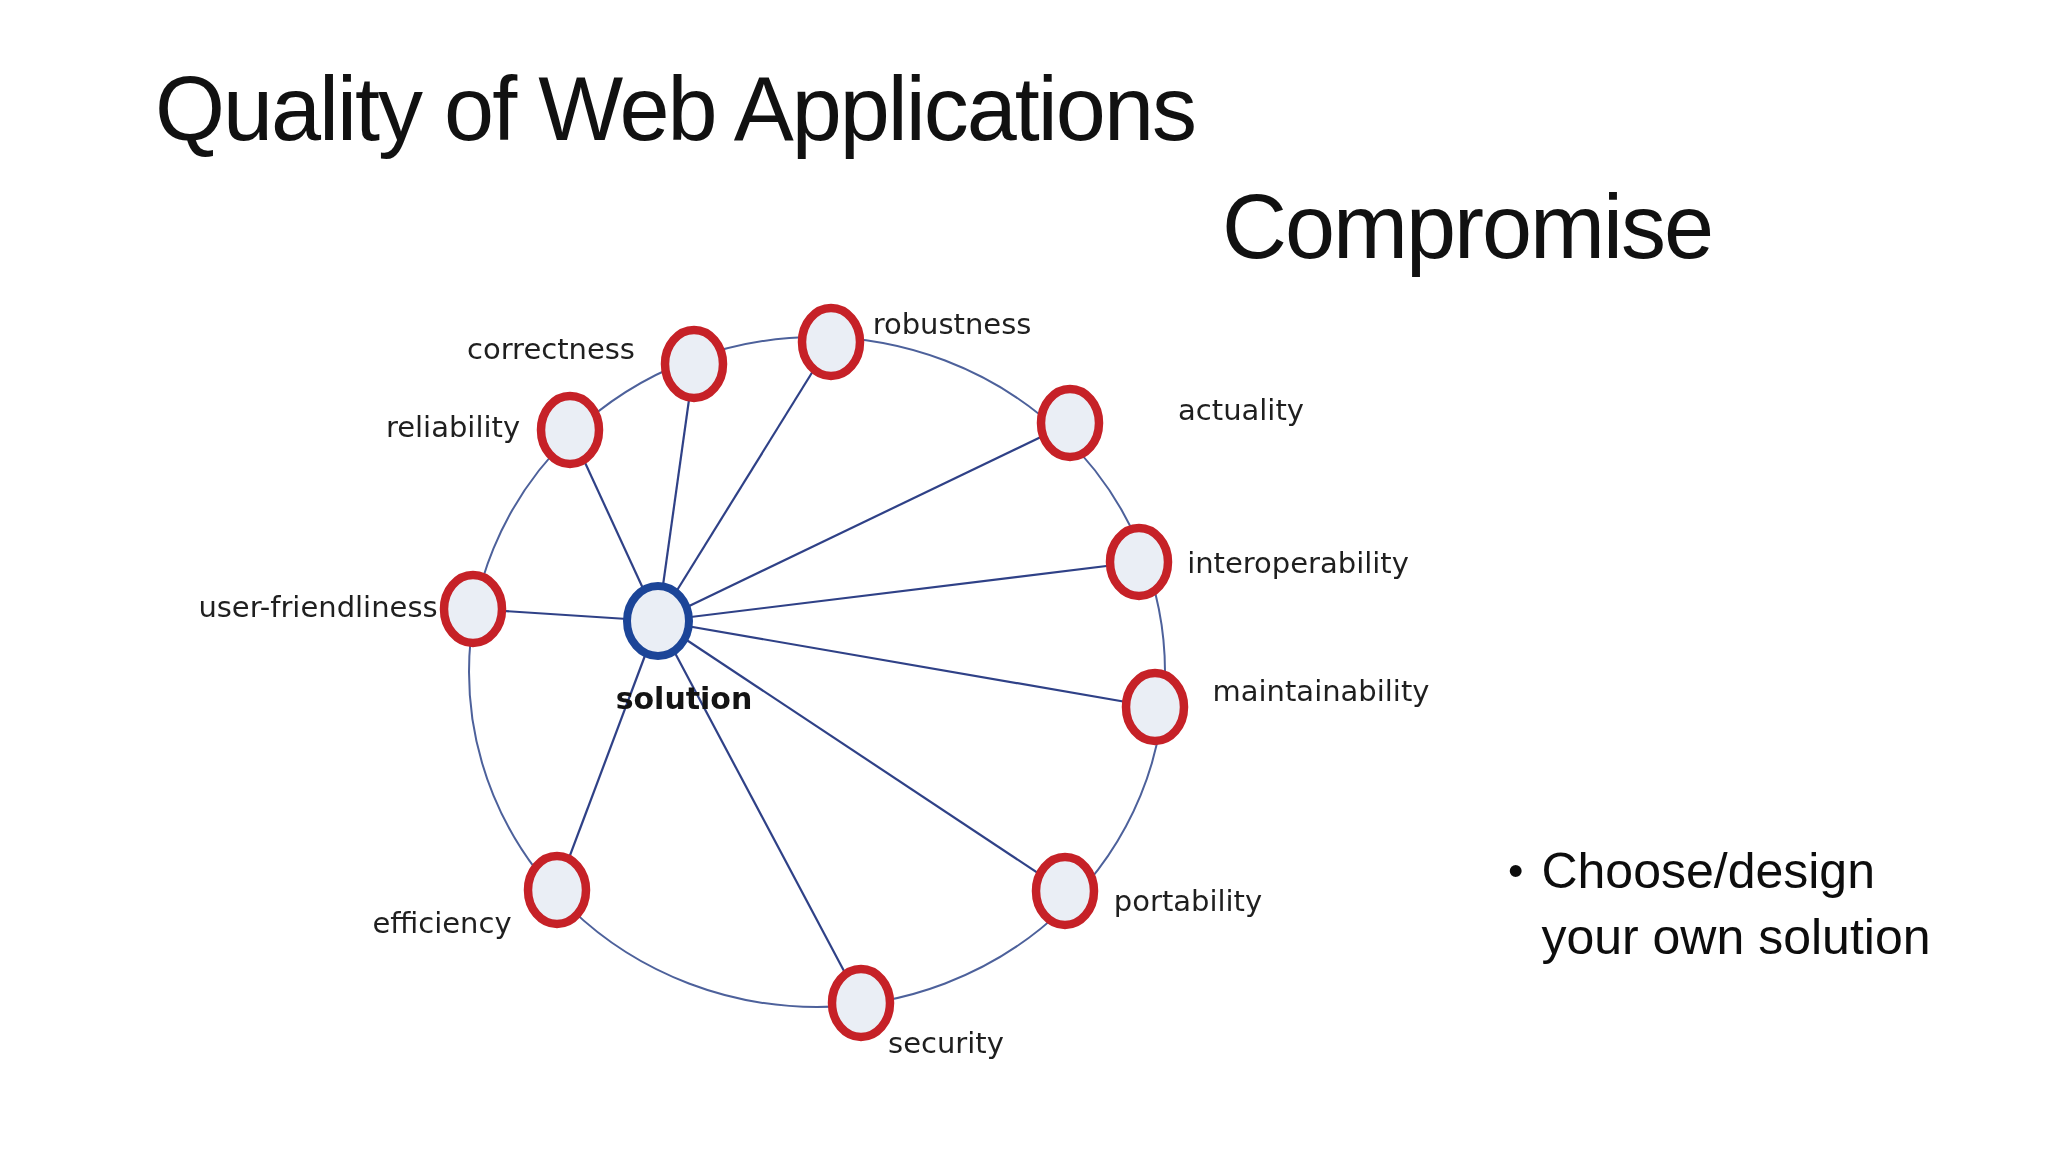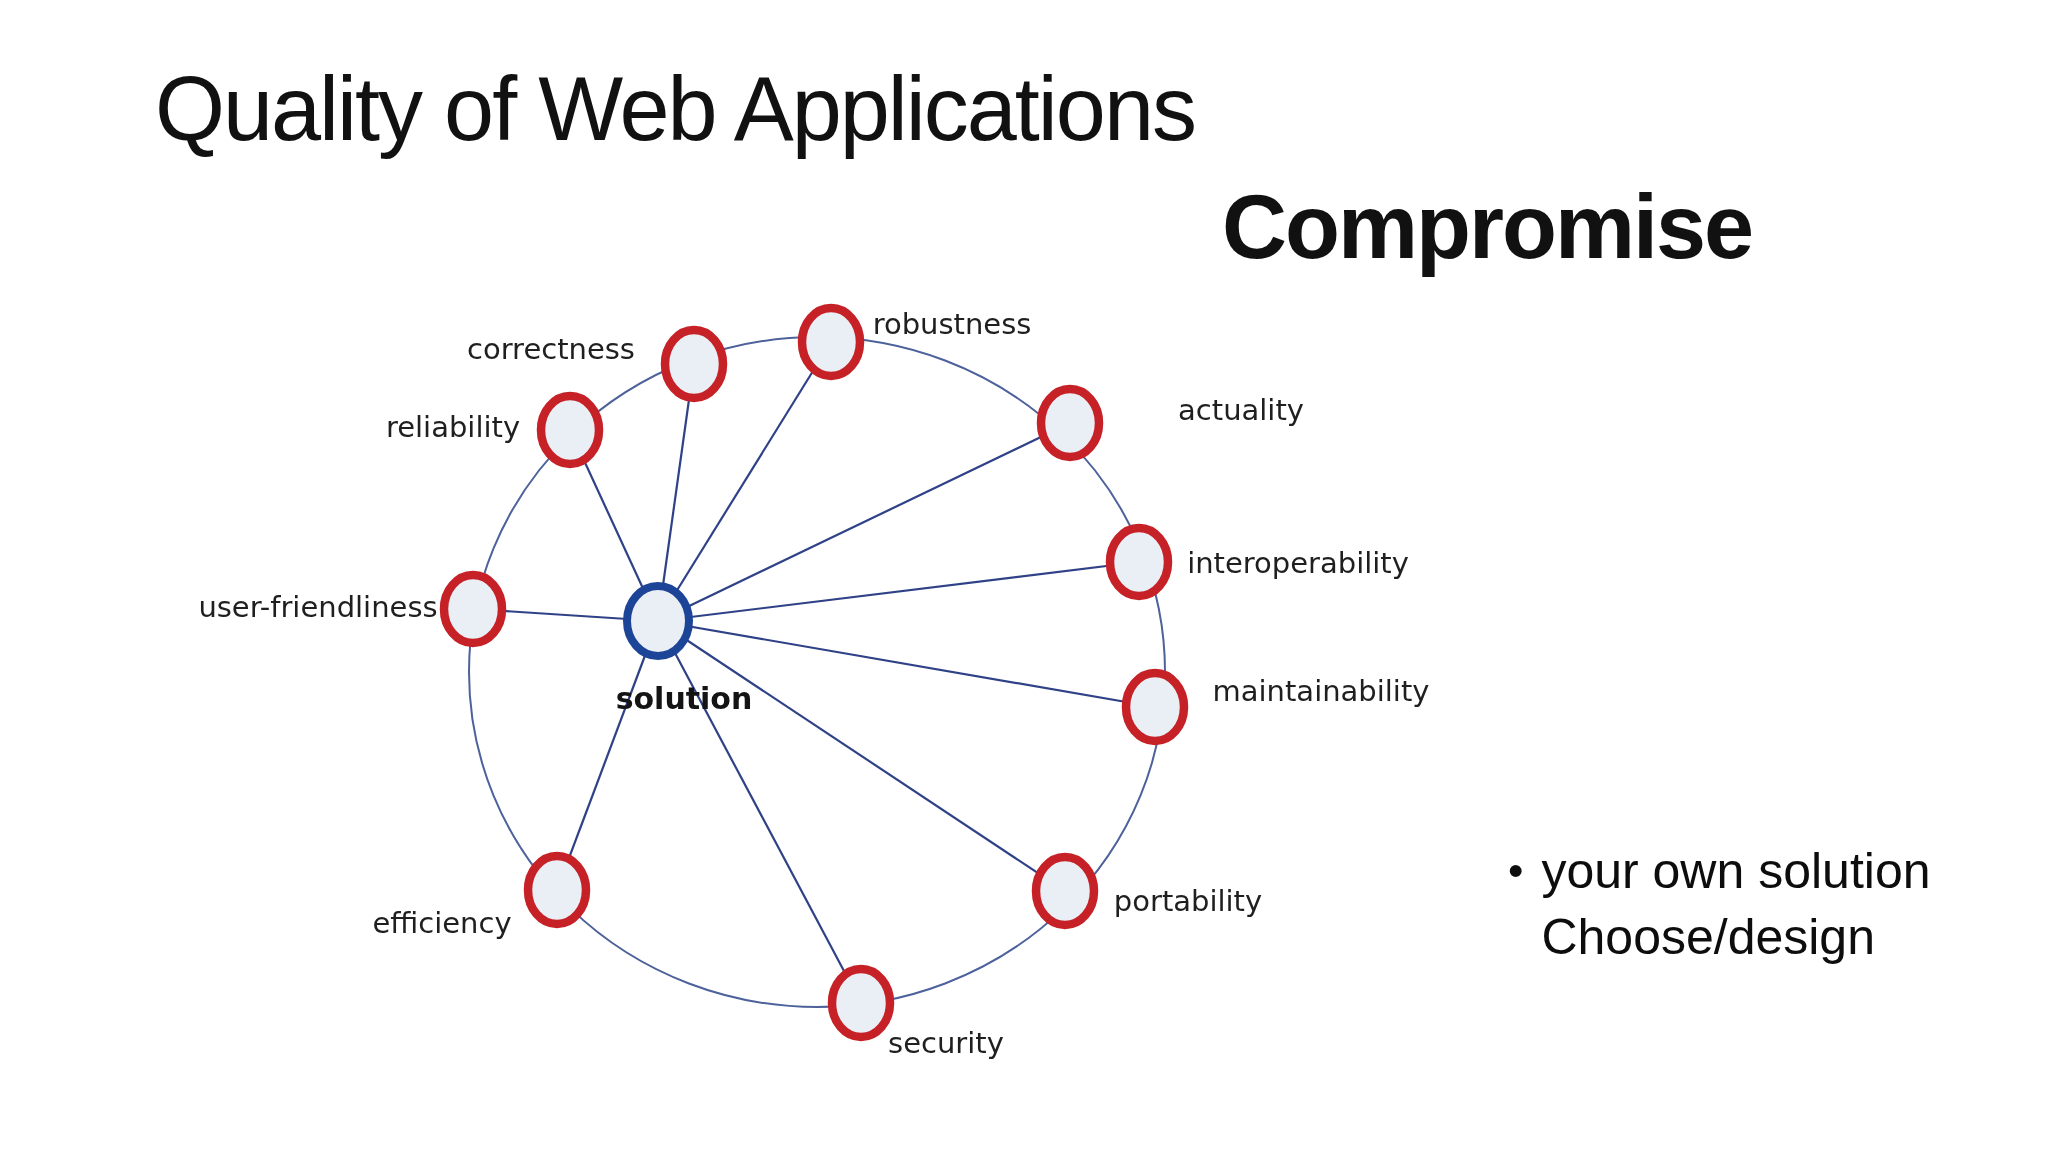--- a/index.html
+++ b/index.html
@@ -26,21 +26,21 @@
     letter-spacing: -2px;
     line-height: 1;
     color: #111111;
     white-space: nowrap;
   }
   .slide-subtitle {
     position: absolute;
     left: 1222px;
     top: 182px;
     font-size: 90px;
-    font-weight: 700;
+    font-weight: 400;
     letter-spacing: -2px;
     line-height: 1;
     color: #111111;
     white-space: nowrap;
   }
   .bullet-block {
     position: absolute;
     left: 1508px;
     top: 838px;
     font-size: 50px;
@@ -117,18 +117,18 @@
       <text x="442" y="933" text-anchor="middle" fill="#1f1f1f">efficiency</text>
       <text x="318" y="617" text-anchor="middle" fill="#1f1f1f">user-friendliness</text>
       <text x="453" y="437" text-anchor="middle" fill="#1f1f1f">reliability</text>
       <text x="551" y="359" text-anchor="middle" fill="#1f1f1f">correctness</text>
       <text x="684" y="709" text-anchor="middle" class="center-label">solution</text>
     </svg>
 
   <div class="bullet-block">
     <span class="bullet-marker">•</span>
     <span class="bullet-lines">
+      <span>Choose/design</span>
       <span>your own solution</span>
-      <span>Choose/design</span>
     </span>
   </div>
 
 </div>
 
 </body></html>

